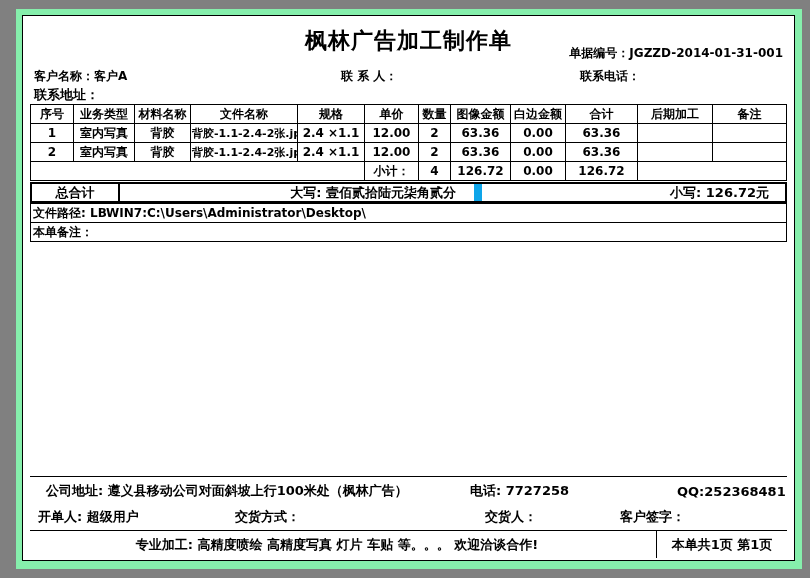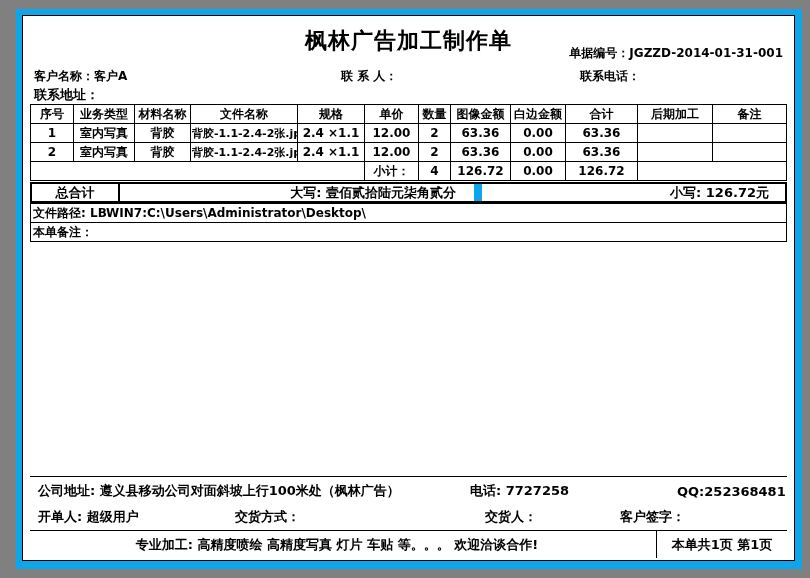--- a/index.html
+++ b/index.html
@@ -1,19 +1,19 @@
 <!DOCTYPE html>
 <html><head>
 <meta charset="utf-8">
 <style>
   * { margin:0; padding:0; box-sizing:border-box; }
   html,body { width:810px; height:578px; overflow:hidden; }
   body { background:#808080; font-family:"DejaVu Sans", sans-serif; color:#000; }
 
-  .page-frame { position:absolute; left:16px; top:9px; width:786px; height:560px; background:#0ea5e9; }
+  .page-frame { position:absolute; left:16px; top:9px; width:786px; height:560px; background:#86efac; }
   .page { position:absolute; left:6px; top:6px; right:7px; bottom:8px; background:#fff; border:1px solid #000;
           display:flex; flex-direction:column; padding:10px 7px 2px 7px; }
 
   
   .doc-header { position:relative; height:36px; flex:none; }
   .doc-title { text-align:center; font-size:22px; font-weight:bold; letter-spacing:1px; line-height:30px; }
   .order-no { position:absolute; right:4px; bottom:0; font-size:12px; font-weight:bold; }
 
   .info-row1 { display:flex; height:20px; margin-top:4px; font-size:12px; font-weight:bold; flex:none; align-items:center;gap:21px; }
   .seg1 { width:290px; padding-left:4px; }
@@ -139,21 +139,21 @@
       <div class="c3"><span>小写: </span><span>126.72元</span></div>
     </div>
 
     <div class="line-box"><span>文件路径: </span><span>LBWIN7:C:\Users\Administrator\Desktop\</span></div>
     <div class="line-box"><span>本单备注：</span></div>
 
     <div class="spacer"></div>
 
     <div class="footer">
       <div class="f-row">
-        <span class="abs" style="left:8px"><span>公司地址: </span><span>遵义县移动公司对面斜坡上行100米处（枫林广告）</span></span>
+        <span class="abs" style="left:16px"><span>公司地址: </span><span>遵义县移动公司对面斜坡上行100米处（枫林广告）</span></span>
         <span class="abs" style="left:440px"><span>电话: </span><span>7727258</span></span>
         <span class="abs" style="left:647px">QQ:252368481</span>
       </div>
       <div class="f-row" style="height:26px">
         <span class="abs" style="left:8px"><span>开单人: </span><span>超级用户</span></span>
         <span class="abs" style="left:205px">交货方式：</span>
         <span class="abs" style="left:455px">交货人：</span>
         <span class="abs" style="left:590px">客户签字：</span>
       </div>
       <div class="f-strip">

